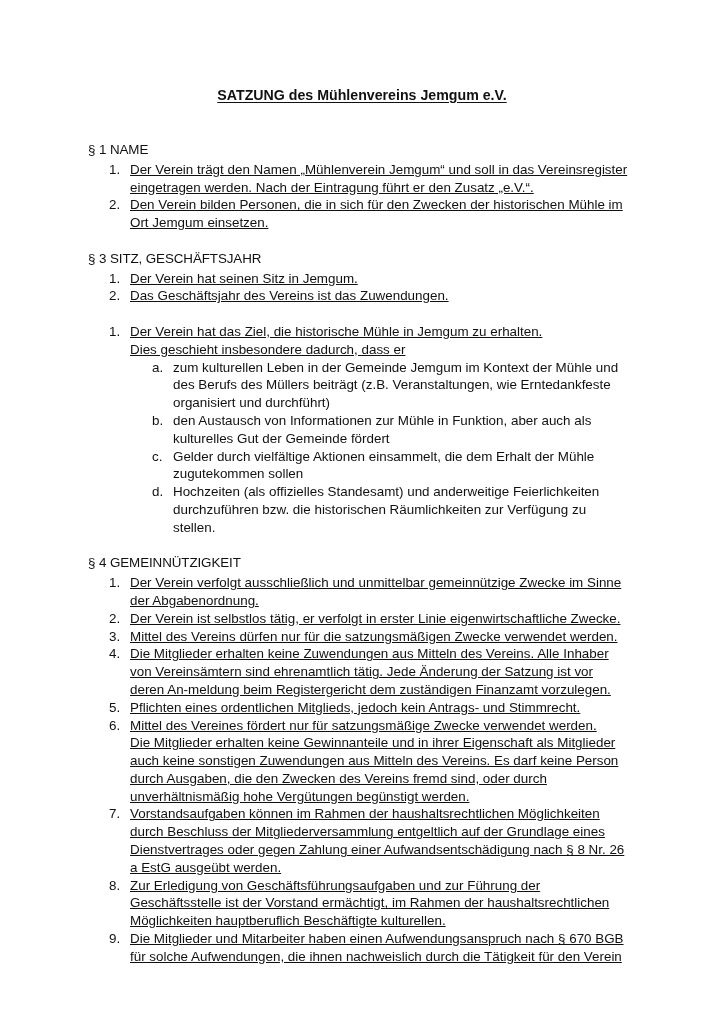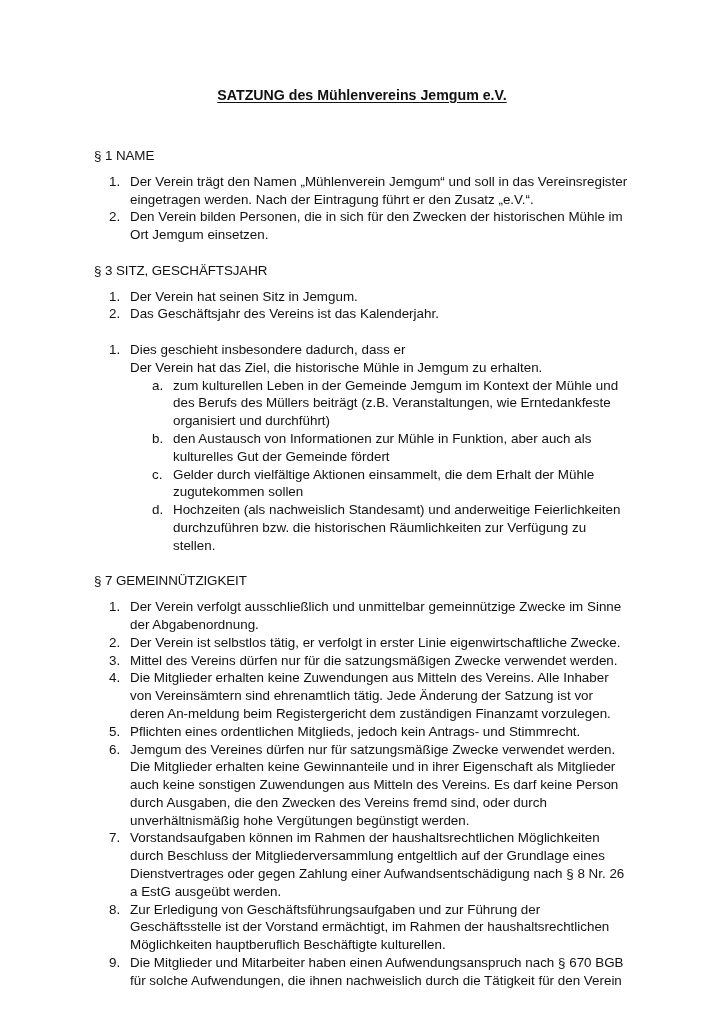--- a/index.html
+++ b/index.html
@@ -38,36 +38,37 @@
     .content {
       position: absolute;
       left: 86px;
       top: 139px;
       width: 560px;
     }
     .section {
       margin-bottom: 17.8px;
     }
     .section-heading {
-      margin: 8px;
+      margin: 2px;
       font-weight: normal;
       font-size: 13.4px;
       line-height: 17.8px;
       letter-spacing: -0.1px;
     }
     .item {
       display: flex;
       margin-left: 23px;
     }
     .item-num {
       width: 21px;
       flex: 0 0 21px;
     }
     .item-text {
       width: 500px;
+      text-decoration: underline;
     }
     .item-text p {
       margin: 0;
     }
     .subitem {
       display: flex;
       margin-left: 22px;
     }
     .subitem-num {
       width: 21px;
@@ -105,53 +106,53 @@
       <div class="section-heading">§ 3 SITZ, GESCHÄFTSJAHR</div>
       <div class="item">
         <span class="item-num">1.</span>
         <div class="item-text">
             <p>Der Verein hat seinen Sitz in Jemgum.</p>
           </div>
       </div>
       <div class="item">
         <span class="item-num">2.</span>
         <div class="item-text">
-            <p>Das Geschäftsjahr des Vereins ist das Kalenderjahr.</p>
-          </div>
-      </div>
-    </div>
-
-    <div class="section">
-      <div class="item">
-        <span class="item-num">1.</span>
-        <div class="item-text">
+            <p>Das Geschäftsjahr des Vereins ist das Zuwendungen.</p>
+          </div>
+      </div>
+    </div>
+
+    <div class="section">
+      <div class="item">
+        <span class="item-num">1.</span>
+        <div class="item-text">
+          <p>Der Verein hat das Ziel, die historische Mühle in Jemgum zu erhalten.</p>
           <p>Dies geschieht insbesondere dadurch, dass er</p>
-          <p>Der Verein hat das Ziel, die historische Mühle in Jemgum zu erhalten.</p>
         </div>
       </div>
       <div class="subitem" style="margin-left:66px;">
         <span class="subitem-num">a.</span>
         <div class="subitem-text">zum kulturellen Leben in der Gemeinde Jemgum im Kontext der Mühle und des Berufs des Müllers beiträgt (z.B. Veranstaltungen, wie Erntedankfeste organisiert und durchführt)</div>
       </div>
       <div class="subitem" style="margin-left:66px;">
         <span class="subitem-num">b.</span>
         <div class="subitem-text">den Austausch von Informationen zur Mühle in Funktion, aber auch als kulturelles Gut der Gemeinde fördert</div>
       </div>
       <div class="subitem" style="margin-left:66px;">
         <span class="subitem-num">c.</span>
         <div class="subitem-text">Gelder durch vielfältige Aktionen einsammelt, die dem Erhalt der Mühle zugutekommen sollen</div>
       </div>
       <div class="subitem" style="margin-left:66px;">
         <span class="subitem-num">d.</span>
-        <div class="subitem-text">Hochzeiten (als nachweislich Standesamt) und anderweitige Feierlichkeiten durchzuführen bzw. die historischen Räumlichkeiten zur Verfügung zu stellen.</div>
-      </div>
-    </div>
-
-    <div class="section">
-      <div class="section-heading">§ 7 GEMEINNÜTZIGKEIT</div>
+        <div class="subitem-text">Hochzeiten (als offizielles Standesamt) und anderweitige Feierlichkeiten durchzuführen bzw. die historischen Räumlichkeiten zur Verfügung zu stellen.</div>
+      </div>
+    </div>
+
+    <div class="section">
+      <div class="section-heading">§ 4 GEMEINNÜTZIGKEIT</div>
       <div class="item">
         <span class="item-num">1.</span>
         <div class="item-text">
             <p>Der Verein verfolgt ausschließlich und unmittelbar gemeinnützige Zwecke im Sinne der Abgabenordnung.</p>
           </div>
       </div>
       <div class="item">
         <span class="item-num">2.</span>
         <div class="item-text">
             <p>Der Verein ist selbstlos tätig, er verfolgt in erster Linie eigenwirtschaftliche Zwecke.</p>
@@ -171,21 +172,21 @@
       </div>
       <div class="item">
         <span class="item-num">5.</span>
         <div class="item-text">
             <p>Pflichten eines ordentlichen Mitglieds, jedoch kein Antrags- und Stimmrecht.</p>
           </div>
       </div>
       <div class="item">
         <span class="item-num">6.</span>
         <div class="item-text">
-          <p>Jemgum des Vereines dürfen nur für satzungsmäßige Zwecke verwendet werden.</p>
+          <p>Mittel des Vereines fördert nur für satzungsmäßige Zwecke verwendet werden.</p>
           <p>Die Mitglieder erhalten keine Gewinnanteile und in ihrer Eigenschaft als Mitglieder auch keine sonstigen Zuwendungen aus Mitteln des Vereins. Es darf keine Person durch Ausgaben, die den Zwecken des Vereins fremd sind, oder durch unverhältnismäßig hohe Vergütungen begünstigt werden.</p>
         </div>
       </div>
       <div class="item">
         <span class="item-num">7.</span>
         <div class="item-text">
             <p>Vorstandsaufgaben können im Rahmen der haushaltsrechtlichen Möglichkeiten durch Beschluss der Mitgliederversammlung entgeltlich auf der Grundlage eines Dienstvertrages oder gegen Zahlung einer Aufwandsentschädigung nach § 8 Nr. 26 a EstG ausgeübt werden.</p>
           </div>
       </div>
       <div class="item">

